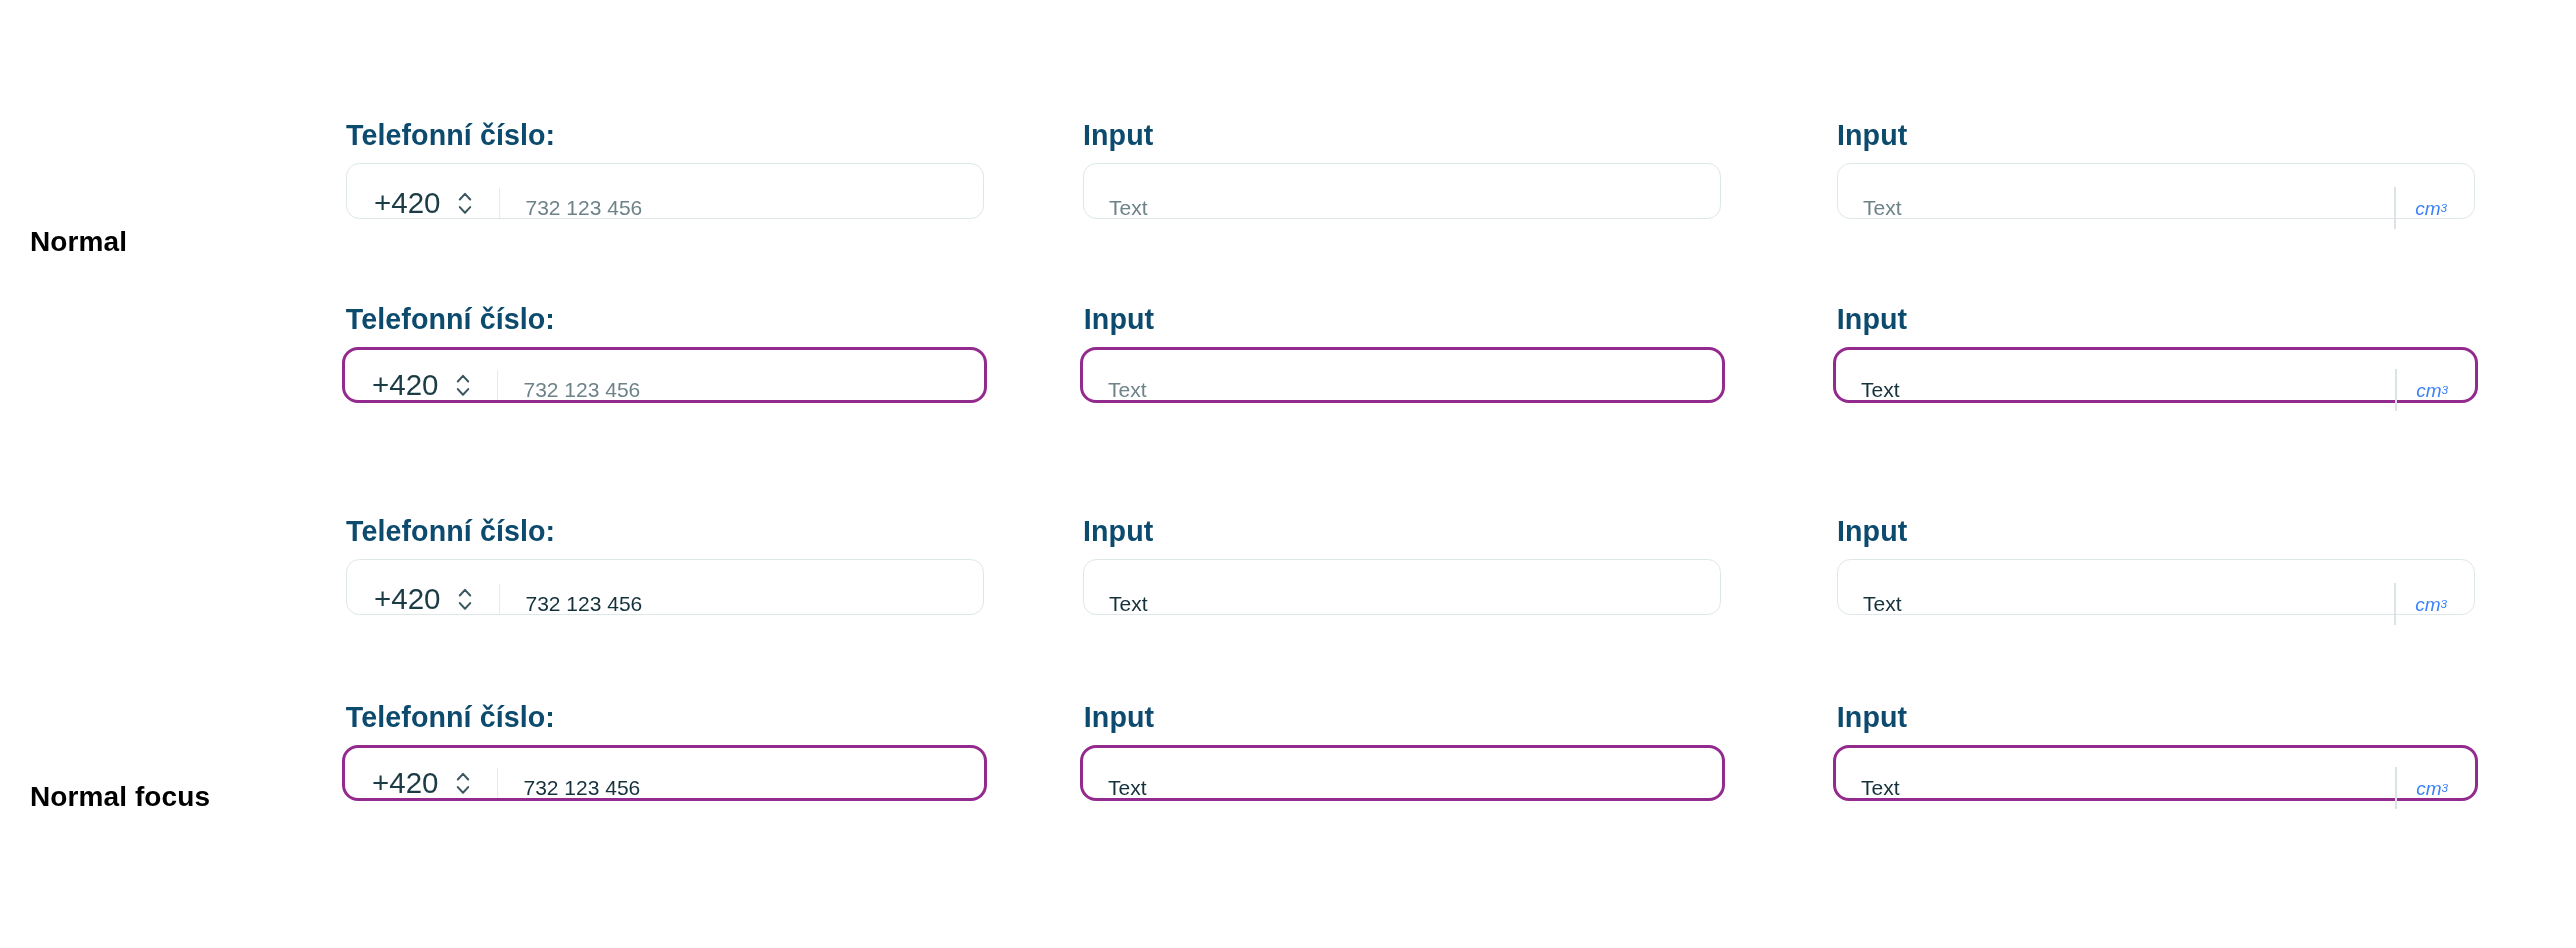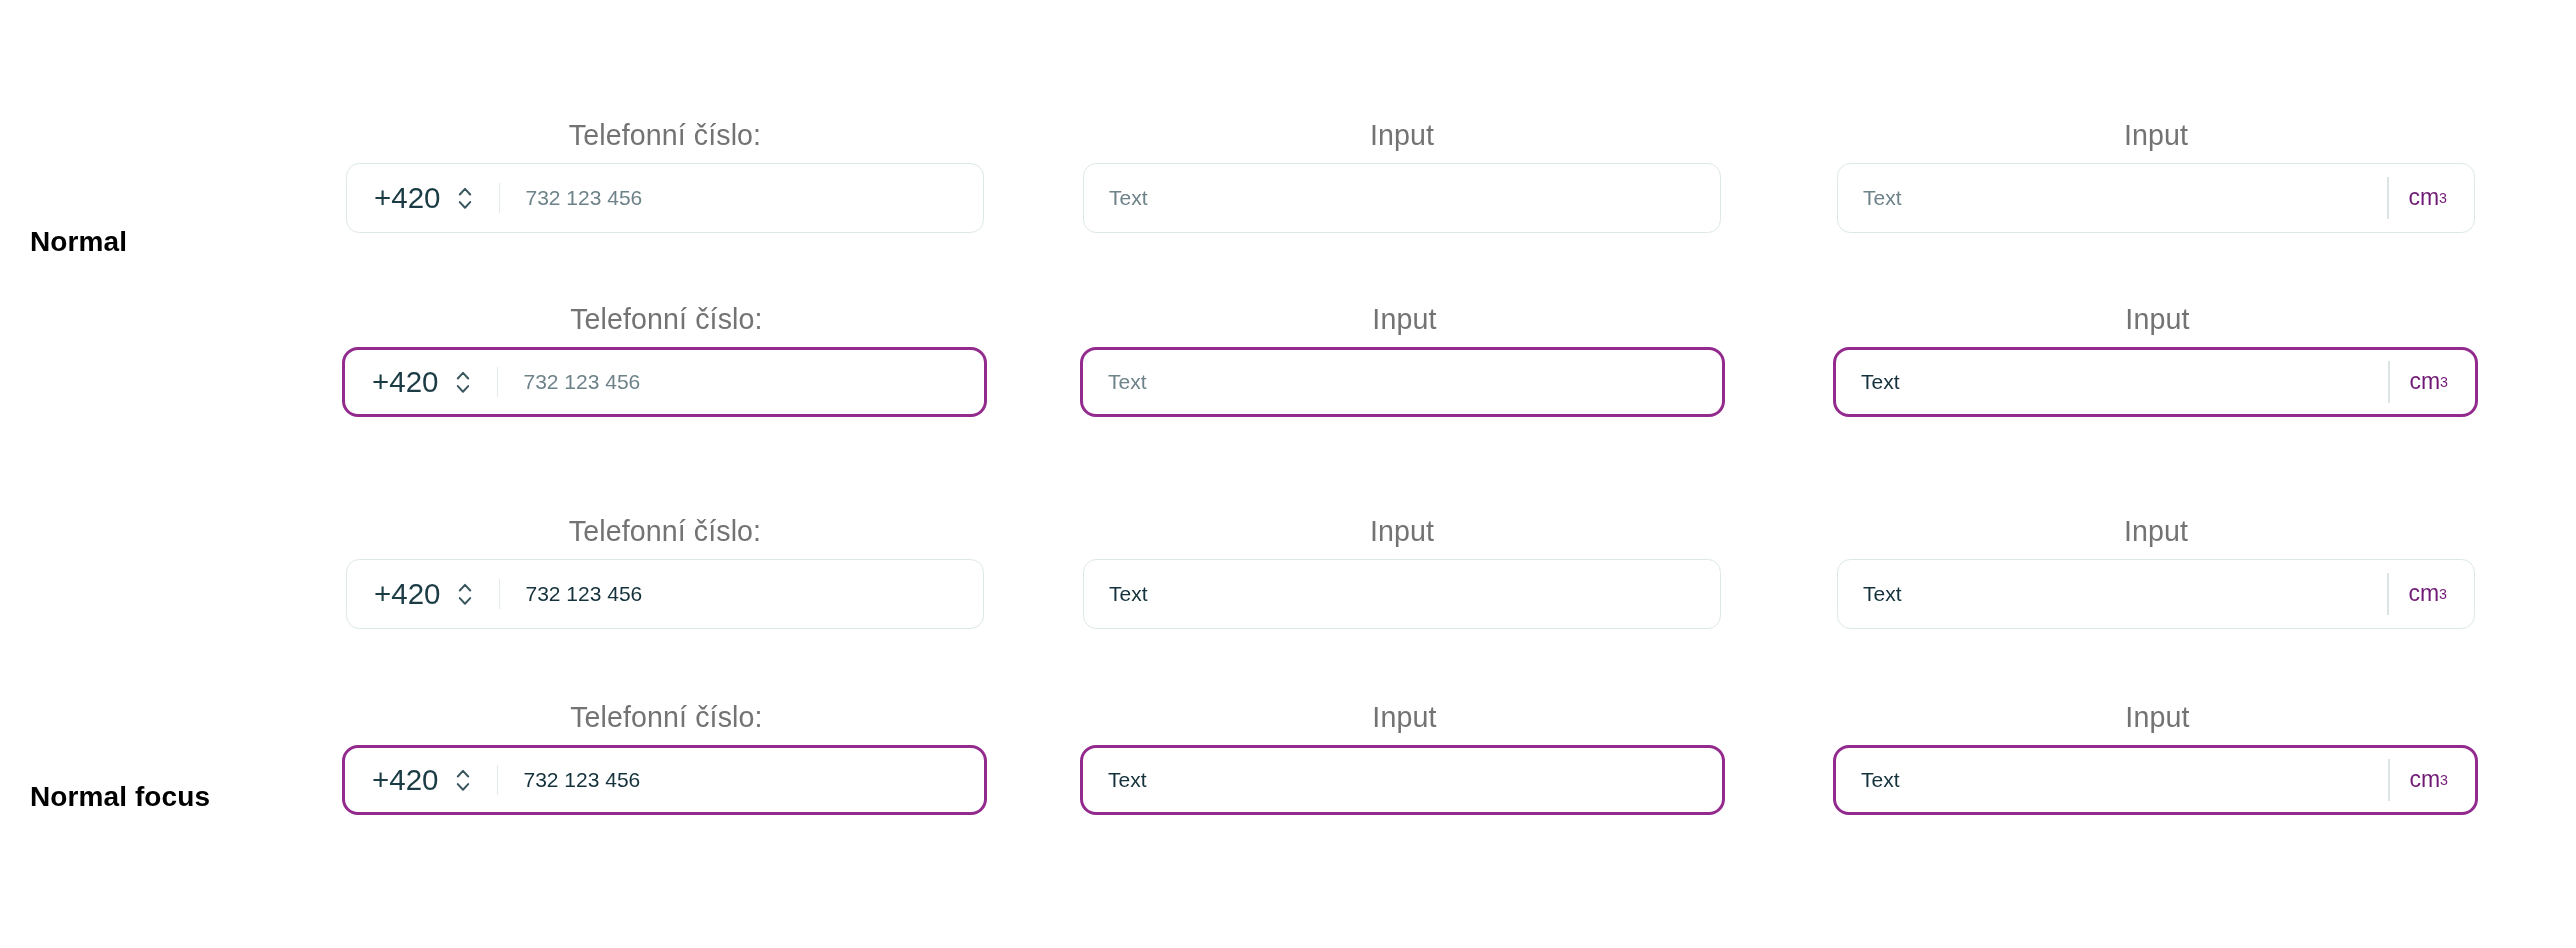--- a/index.html
+++ b/index.html
@@ -21,33 +21,32 @@
     letter-spacing: 0.1px;
     white-space: nowrap;
   }
 
   
   .field {
     position: absolute;
   }
   .field-label {
     font-size: 28.6px;
-    font-weight: 400;
-    color: #737373;
+    font-weight: 700;
+    color: #0c4a6e;
     letter-spacing: 0.1px;
     margin-bottom: 10.5px;
     white-space: nowrap;
     line-height: 1.2;
-    text-align: center;
   }
 
   .control {
     display: flex;
-    align-items: center;
-    height: 70px;
+    align-items: flex-end;
+    height: 56px;
     background: #ffffff;
     border-radius: 13.3px;
     border: 1.9px solid #dde7e7;
   }
   .control.focused {
     border: 3.8px solid #932b8e;
     border-radius: 16px;
   }
 
   
@@ -90,23 +89,24 @@
   .entry.filled { color: #14313c; }
 
   
   .suffix {
     flex: 0 0 auto;
     display: flex;
     align-items: center;
     padding-right: 27px;
     padding-left: 21px;
     position: relative;
-    font-size: 23px;
-    color: #701a75;
+    font-size: 19px;
+    color: #3b82f6;
     line-height: 1;
+    font-style: italic;
   }
   .suffix::before {
     content: "";
     position: absolute;
     left: 0;
     top: 50%;
     transform: translateY(-50%);
     width: 1.9px;
     height: 42px;
     background: #dbe4e4;

